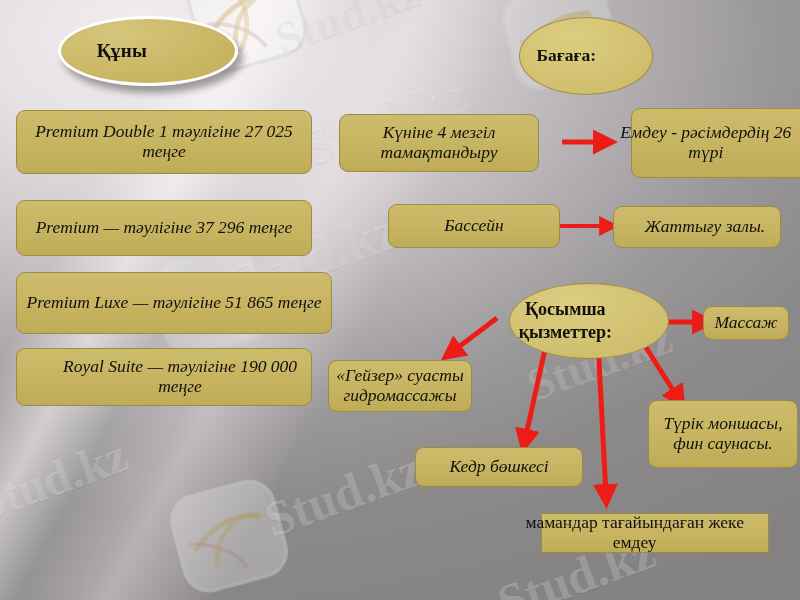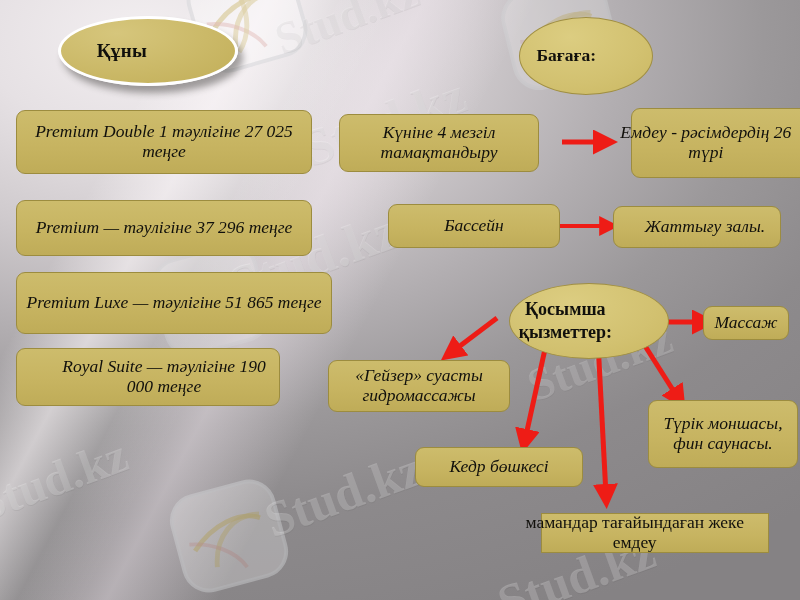--- a/index.html
+++ b/index.html
@@ -207,21 +207,21 @@
   </div>
 
   <div class="node rounded price-box" style="left:16px; top:200px; width:296px; height:56px;">
     <span class="txt">Premium — тәулігіне 37 296 теңге</span>
   </div>
 
   <div class="node rounded price-box" style="left:16px; top:272px; width:316px; height:62px;">
     <span class="txt">Premium Luxe — тәулігіне 51 865 теңге</span>
   </div>
 
-  <div class="node rounded price-box" style="left:16px; top:348px; width:264px; height:58px;padding-left:32px;">
+  <div class="node rounded price-box" style="left:16px; top:348px; width:296px; height:58px;padding-left:32px;">
     <span class="txt">Royal Suite — тәулігіне 190 000 теңге</span>
   </div>
 
   <div class="node oval" id="oval-bagaga" style="left:519px; top:17px; width:134px; height:78px;">
     <span class="txt">Бағаға:</span>
   </div>
 
   <div class="node rounded feat-box" style="left:339px; top:114px; width:200px; height:58px;">
     <span class="txt">Күніне 4 мезгіл тамақтандыру</span>
   </div>
@@ -239,21 +239,21 @@
   </div>
 
   <div class="node oval" id="oval-qosymsha" style="left:509px; top:283px; width:160px; height:76px;">
     <span class="txt">Қосымша қызметтер:</span>
   </div>
 
   <div class="node rounded feat-box" style="left:703px; top:306px; width:86px; height:34px;">
     <span class="txt">Массаж</span>
   </div>
 
-  <div class="node rounded feat-box" style="left:328px; top:360px; width:182px; height:52px;">
+  <div class="node rounded feat-box" style="left:328px; top:360px; width:144px; height:52px;">
     <span class="txt">«Гейзер» суасты гидромассажы</span>
   </div>
 
   <div class="node rounded feat-box" style="left:415px; top:447px; width:168px; height:40px;">
     <span class="txt">Кедр бөшкесі</span>
   </div>
 
   <div class="node rounded feat-box" style="left:648px; top:400px; width:150px; height:68px;">
     <span class="txt">Түрік моншасы, фин саунасы.</span>
   </div>

